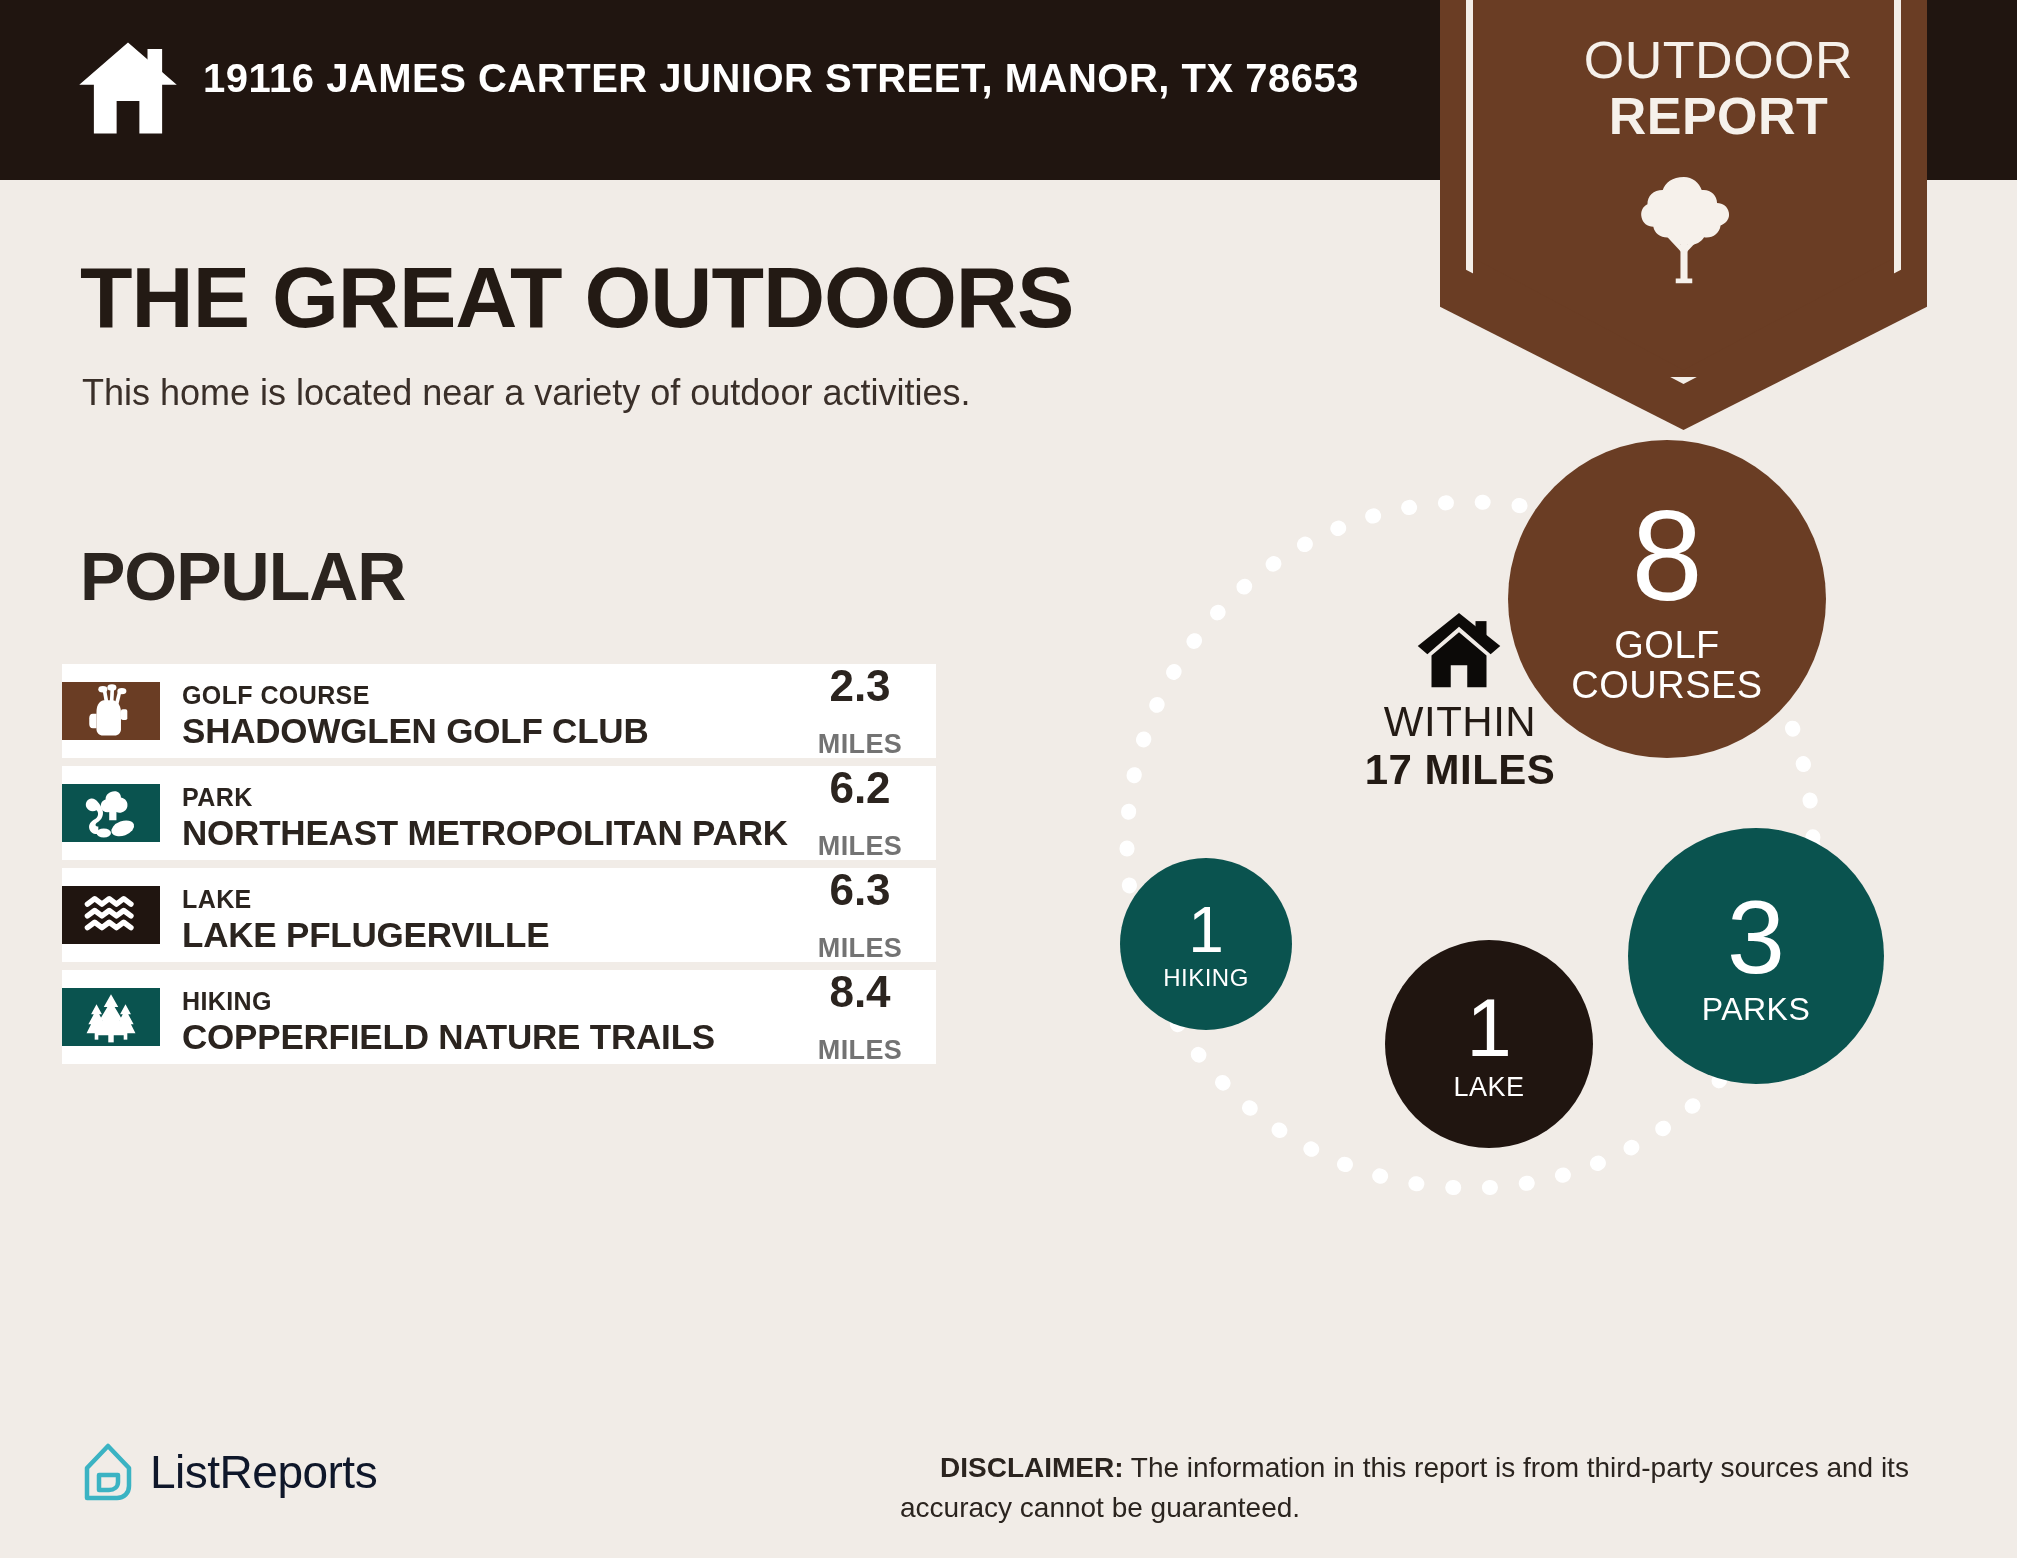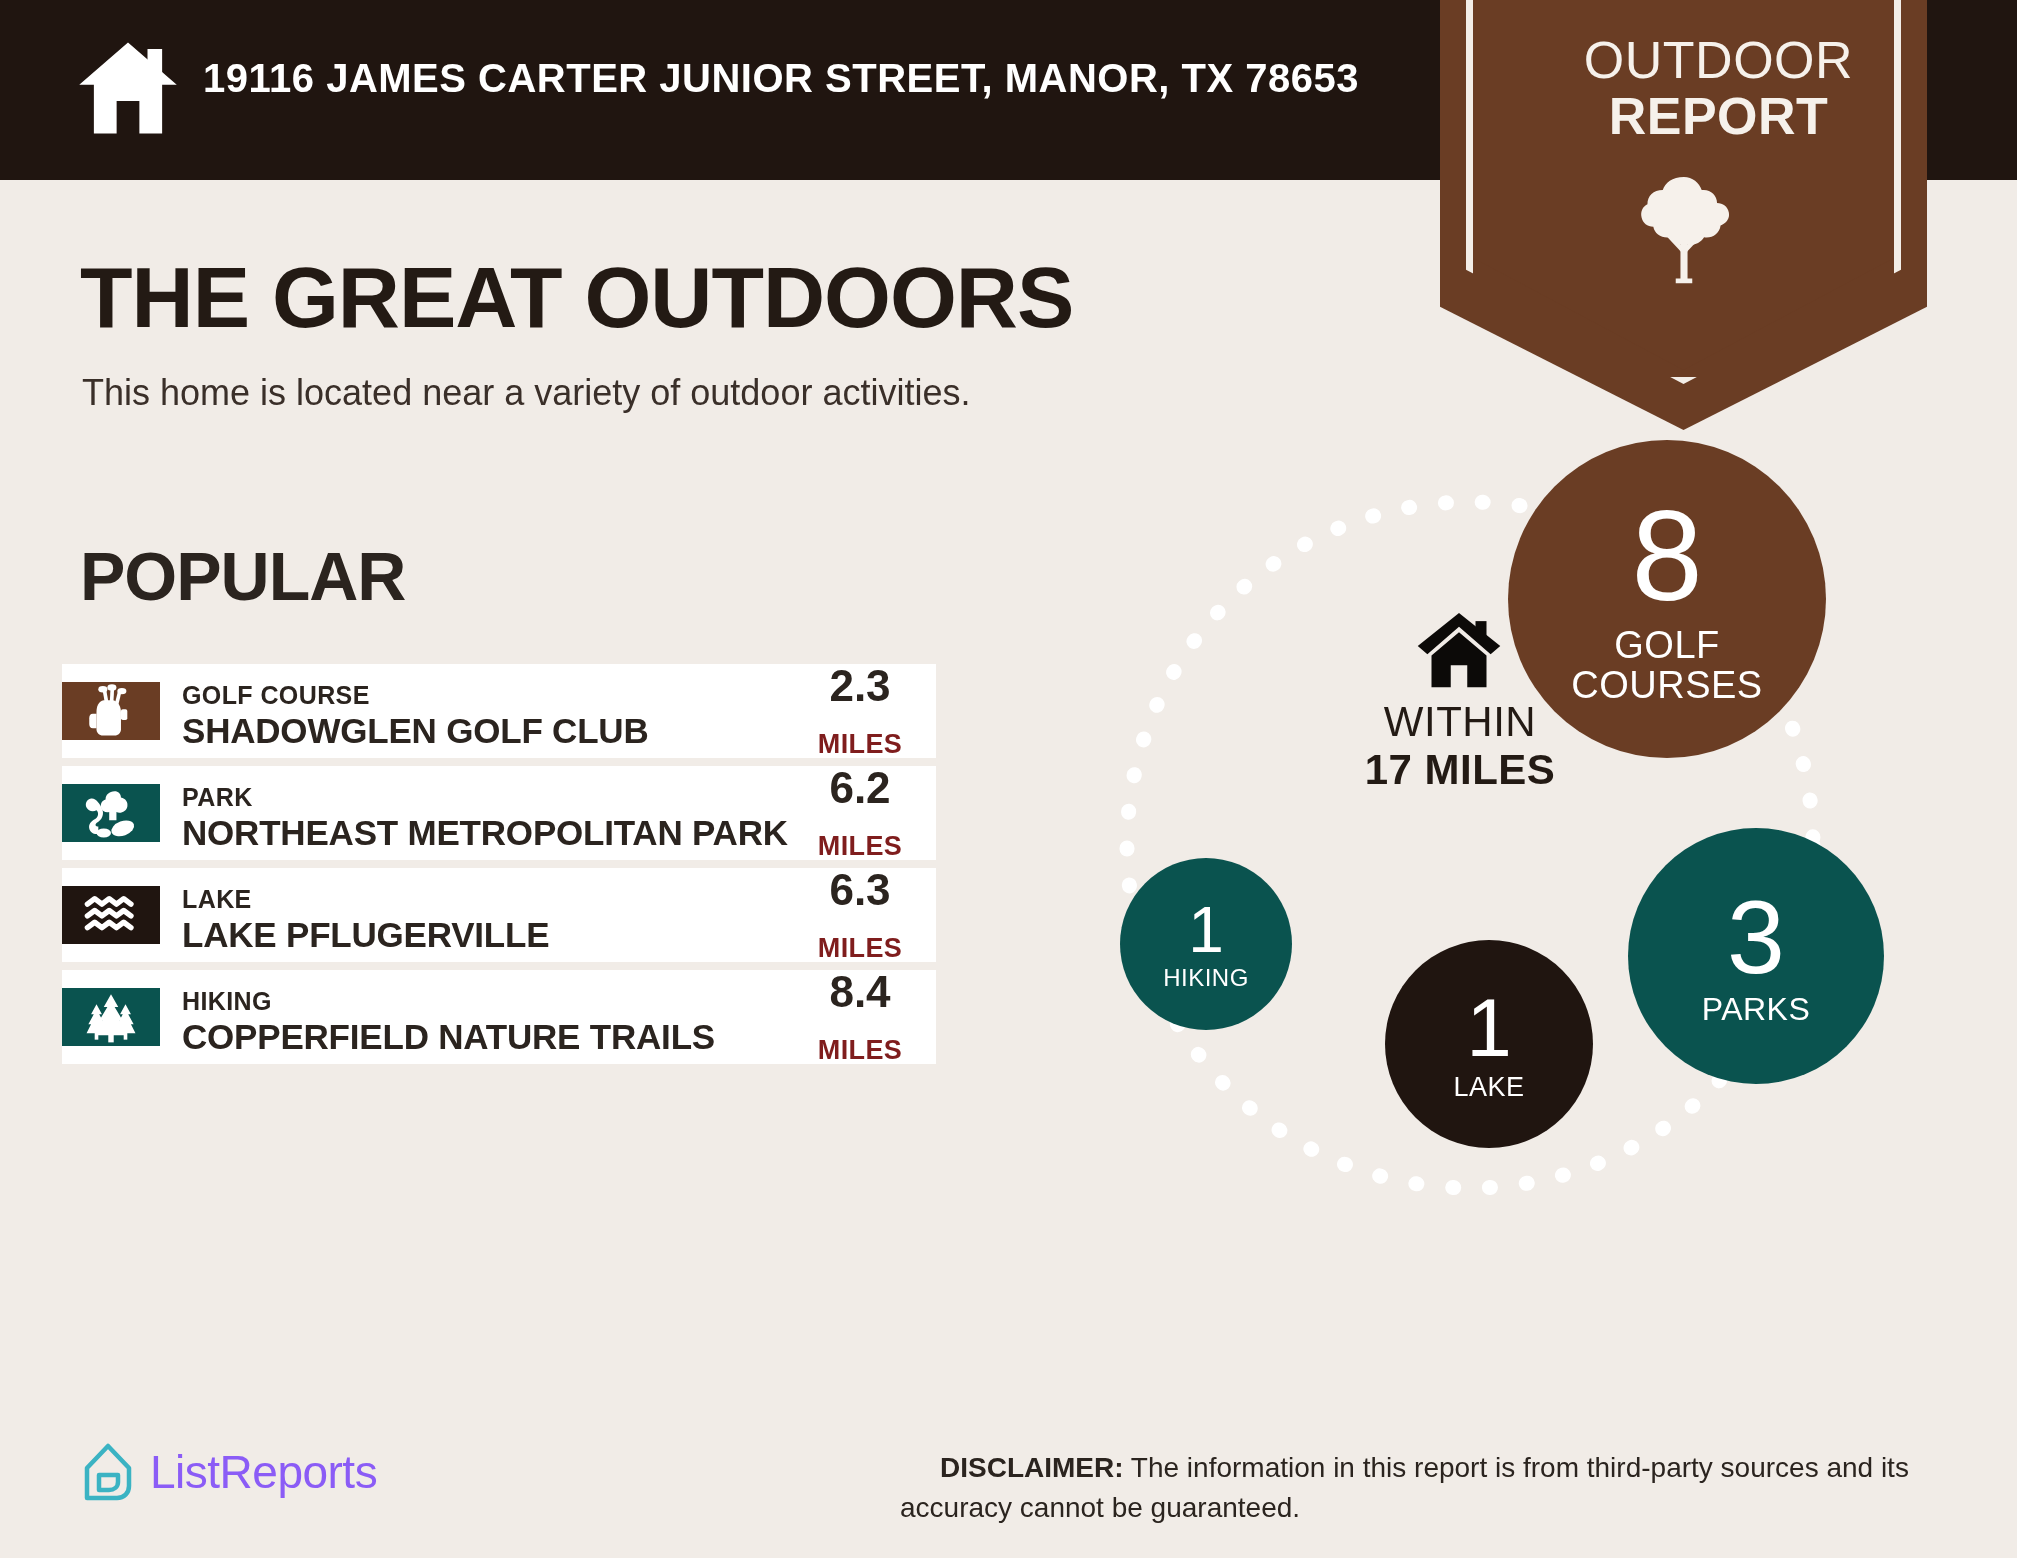--- a/index.html
+++ b/index.html
@@ -169,21 +169,21 @@
   }
   .poi-dist-value {
     font-size: 44px;
     font-weight: bold;
     color: #2B241F;
     line-height: 46px;
   }
   .poi-dist-unit {
     font-size: 27px;
     font-weight: bold;
-    color: #7f1d1d;
+    color: #737373;
     line-height: 30px;
     letter-spacing: 0.4px;
     margin-top: 20px;
   }
 
   
   #diagram {
     position: absolute;
     left: 1040px; top: 440px;
     width: 930px; height: 830px;
@@ -270,21 +270,21 @@
   #footer-logo {
     position: absolute;
     left: 82px; top: 1442px;
     display: flex;
     align-items: center;
   }
   #footer-logo-mark { width: 52px; height: 60px; }
   #footer-logo-text {
     margin-left: 16px;
     font-size: 46px;
-    color: #8b5cf6;
+    color: #0f172a;
     letter-spacing: -0.5px;
   }
   #disclaimer {
     position: absolute;
     left: 900px; top: 1448px;
     width: 1060px;
     font-size: 28px;
     line-height: 40px;
     color: #2B241F;
   }

